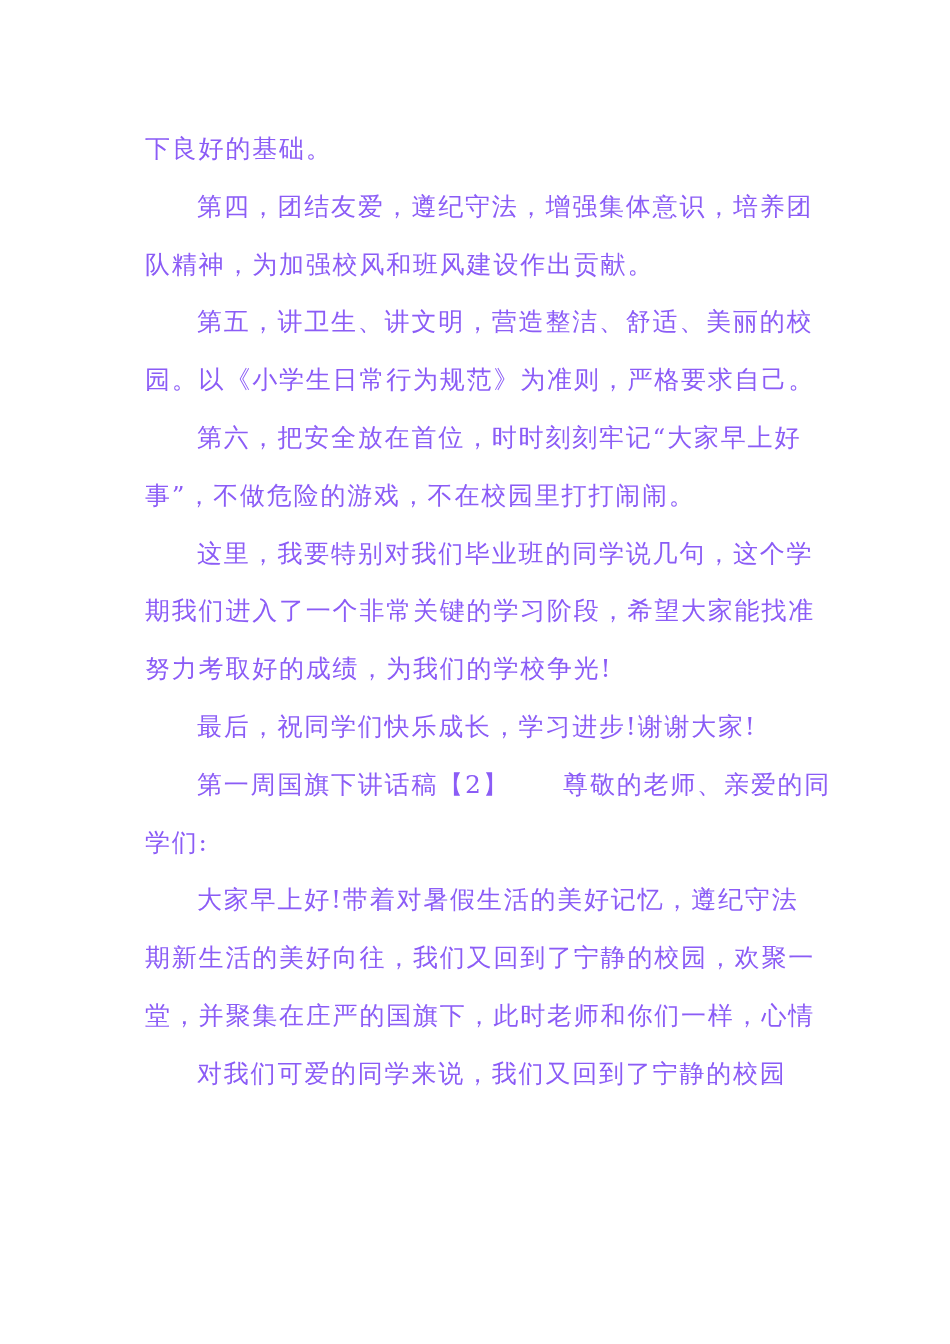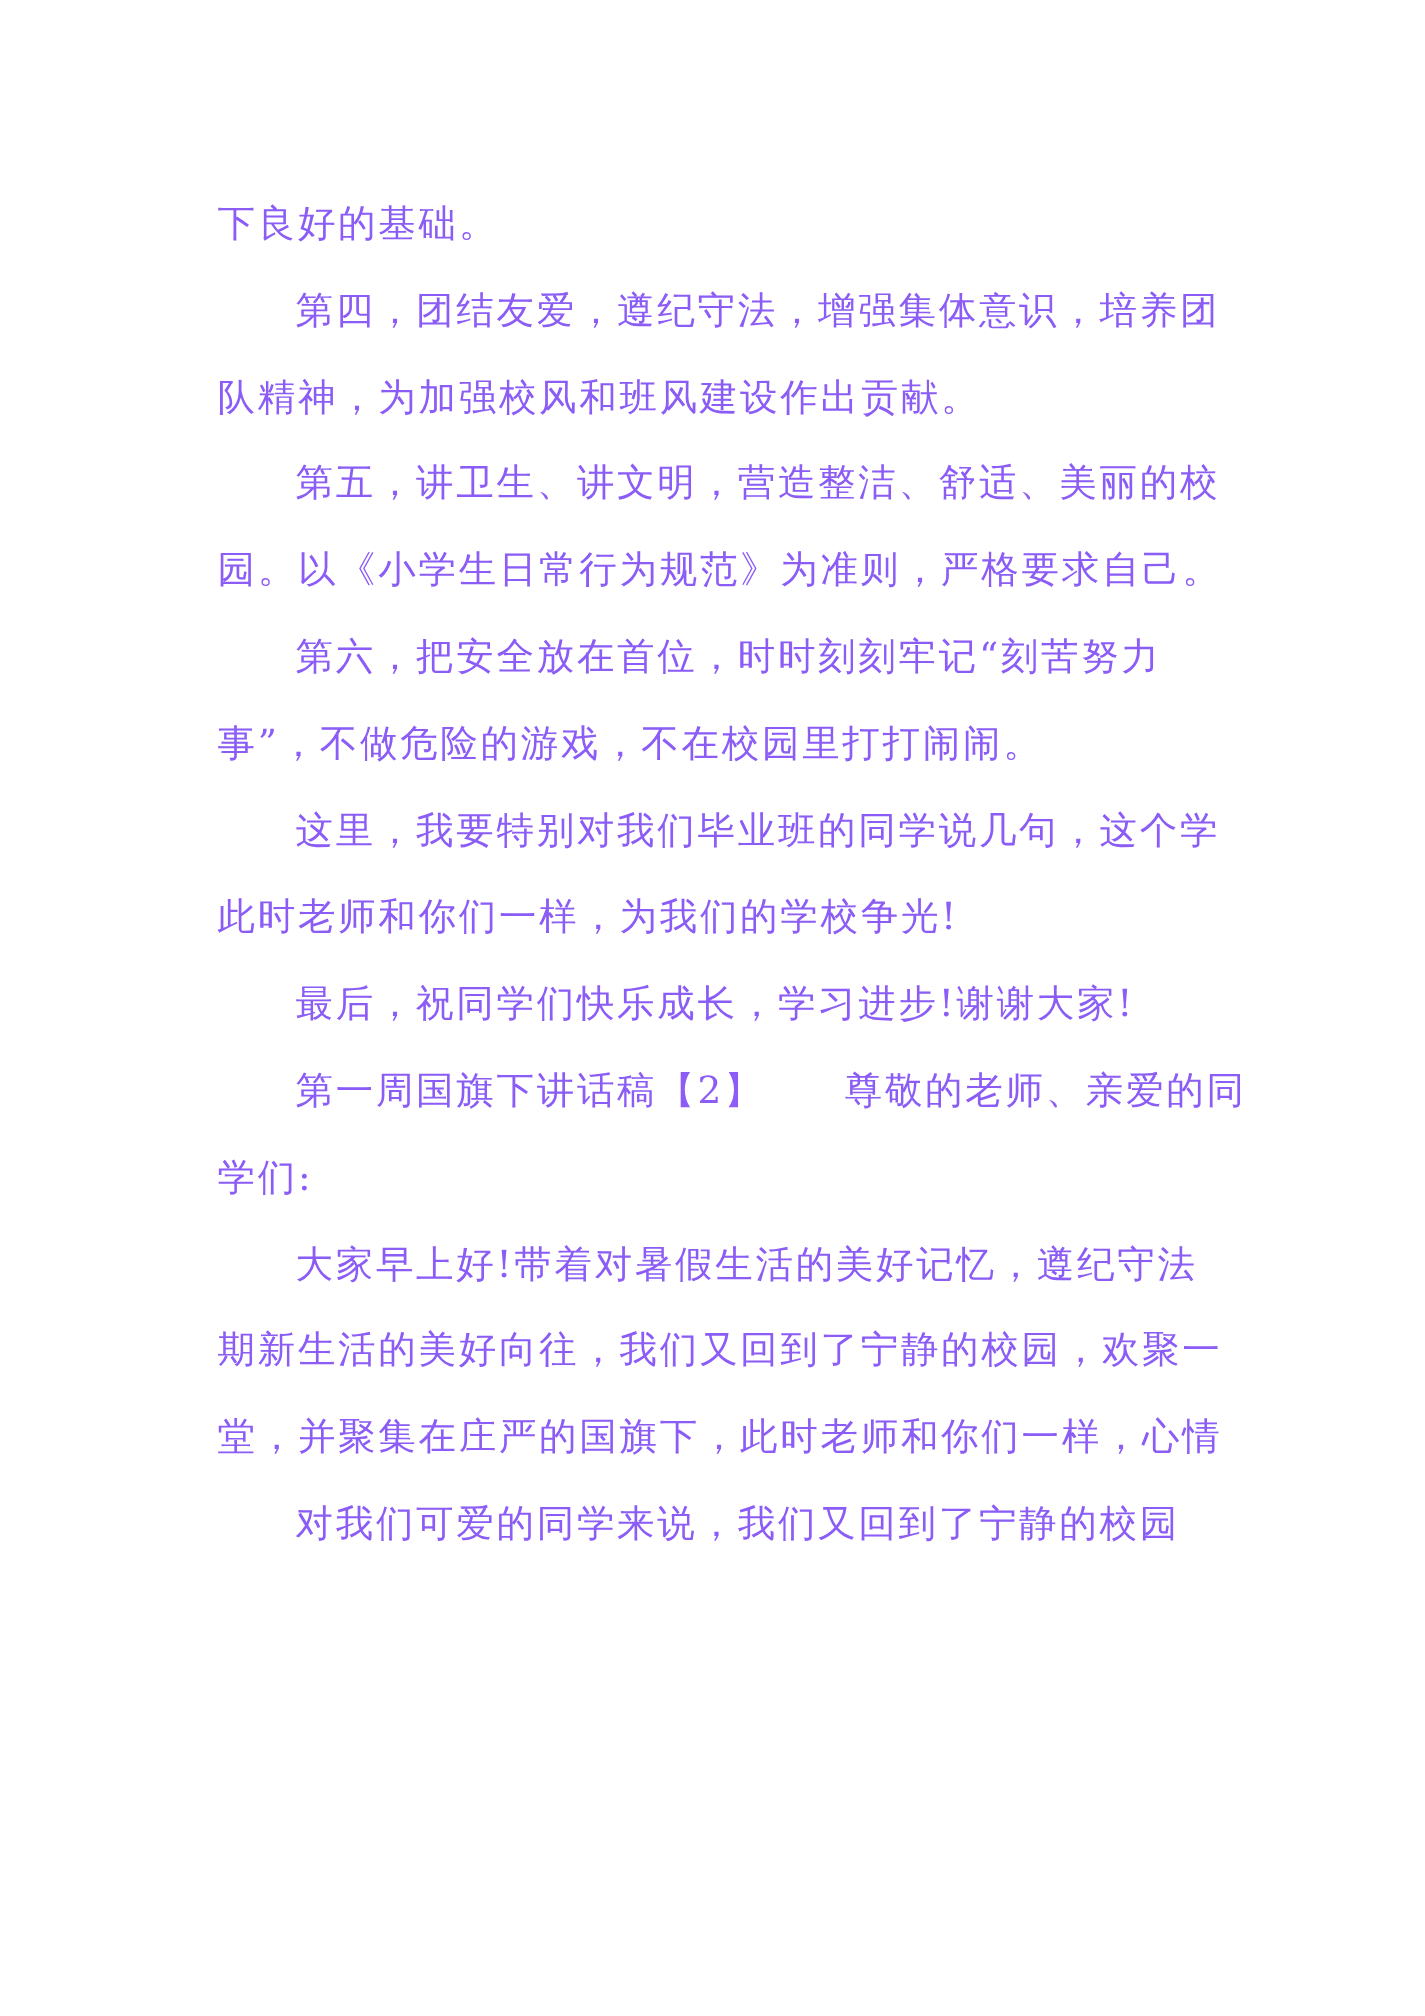--- a/index.html
+++ b/index.html
@@ -20,24 +20,25 @@
 </style>
 </head>
 <body>
 
 <div class="page">
   <span class="line">下良好的基础。</span>
   <span class="line indent">第四，团结友爱，遵纪守法，增强集体意识，培养团</span>
   <span class="line">队精神，为加强校风和班风建设作出贡献。</span>
   <span class="line indent">第五，讲卫生、讲文明，营造整洁、舒适、美丽的校</span>
   <span class="line">园。以《小学生日常行为规范》为准则，严格要求自己。</span>
-  <span class="line indent">第六，把安全放在首位，时时刻刻牢记“刻苦努力</span>
+  <span class="line indent">第六，把安全放在首位，时时刻刻牢记“大家早上好</span>
   <span class="line">事”，不做危险的游戏，不在校园里打打闹闹。</span>
   <span class="line indent">这里，我要特别对我们毕业班的同学说几句，这个学</span>
-  <span class="line">此时老师和你们一样，为我们的学校争光!</span>
+  <span class="line">期我们进入了一个非常关键的学习阶段，希望大家能找准</span>
+  <span class="line">努力考取好的成绩，为我们的学校争光!</span>
   <span class="line indent">最后，祝同学们快乐成长，学习进步!谢谢大家!</span>
   <span class="line indent">第一周国旗下讲话稿【2】　　尊敬的老师、亲爱的同</span>
   <span class="line">学们:</span>
   <span class="line indent">大家早上好!带着对暑假生活的美好记忆，遵纪守法</span>
   <span class="line">期新生活的美好向往，我们又回到了宁静的校园，欢聚一</span>
   <span class="line">堂，并聚集在庄严的国旗下，此时老师和你们一样，心情</span>
   <span class="line indent">对我们可爱的同学来说，我们又回到了宁静的校园</span>
 </div>
 
 </body></html>

